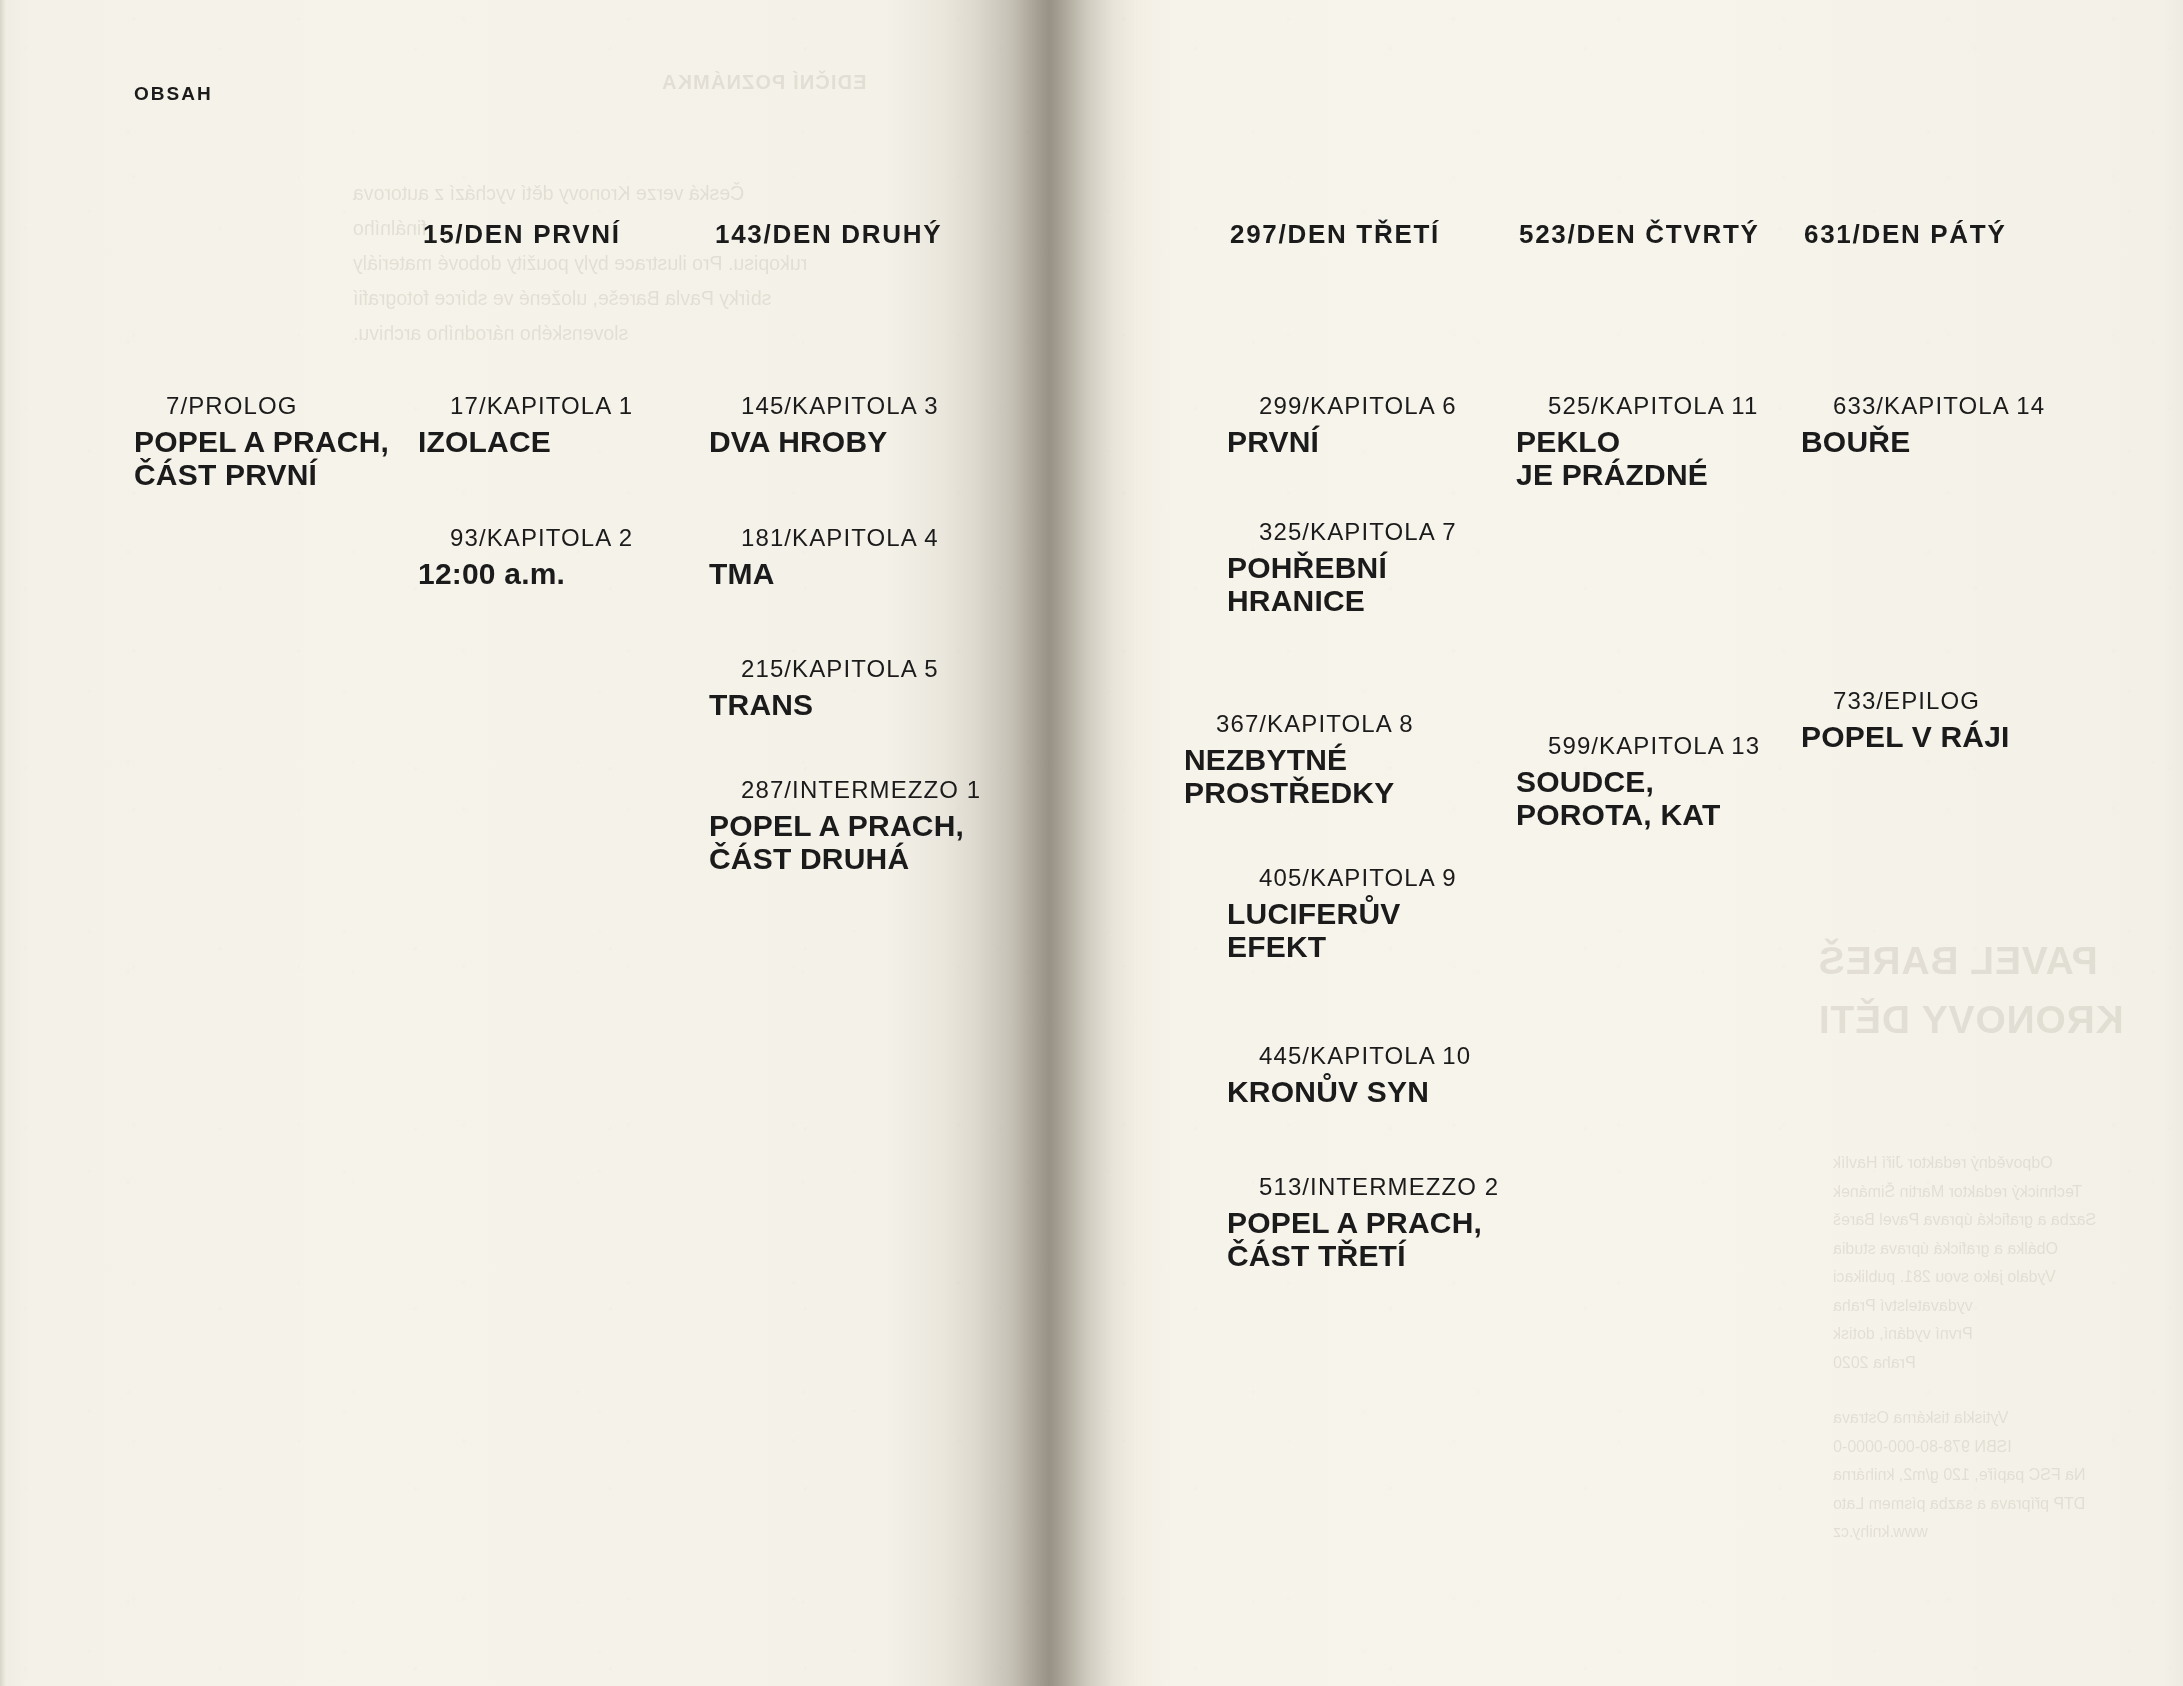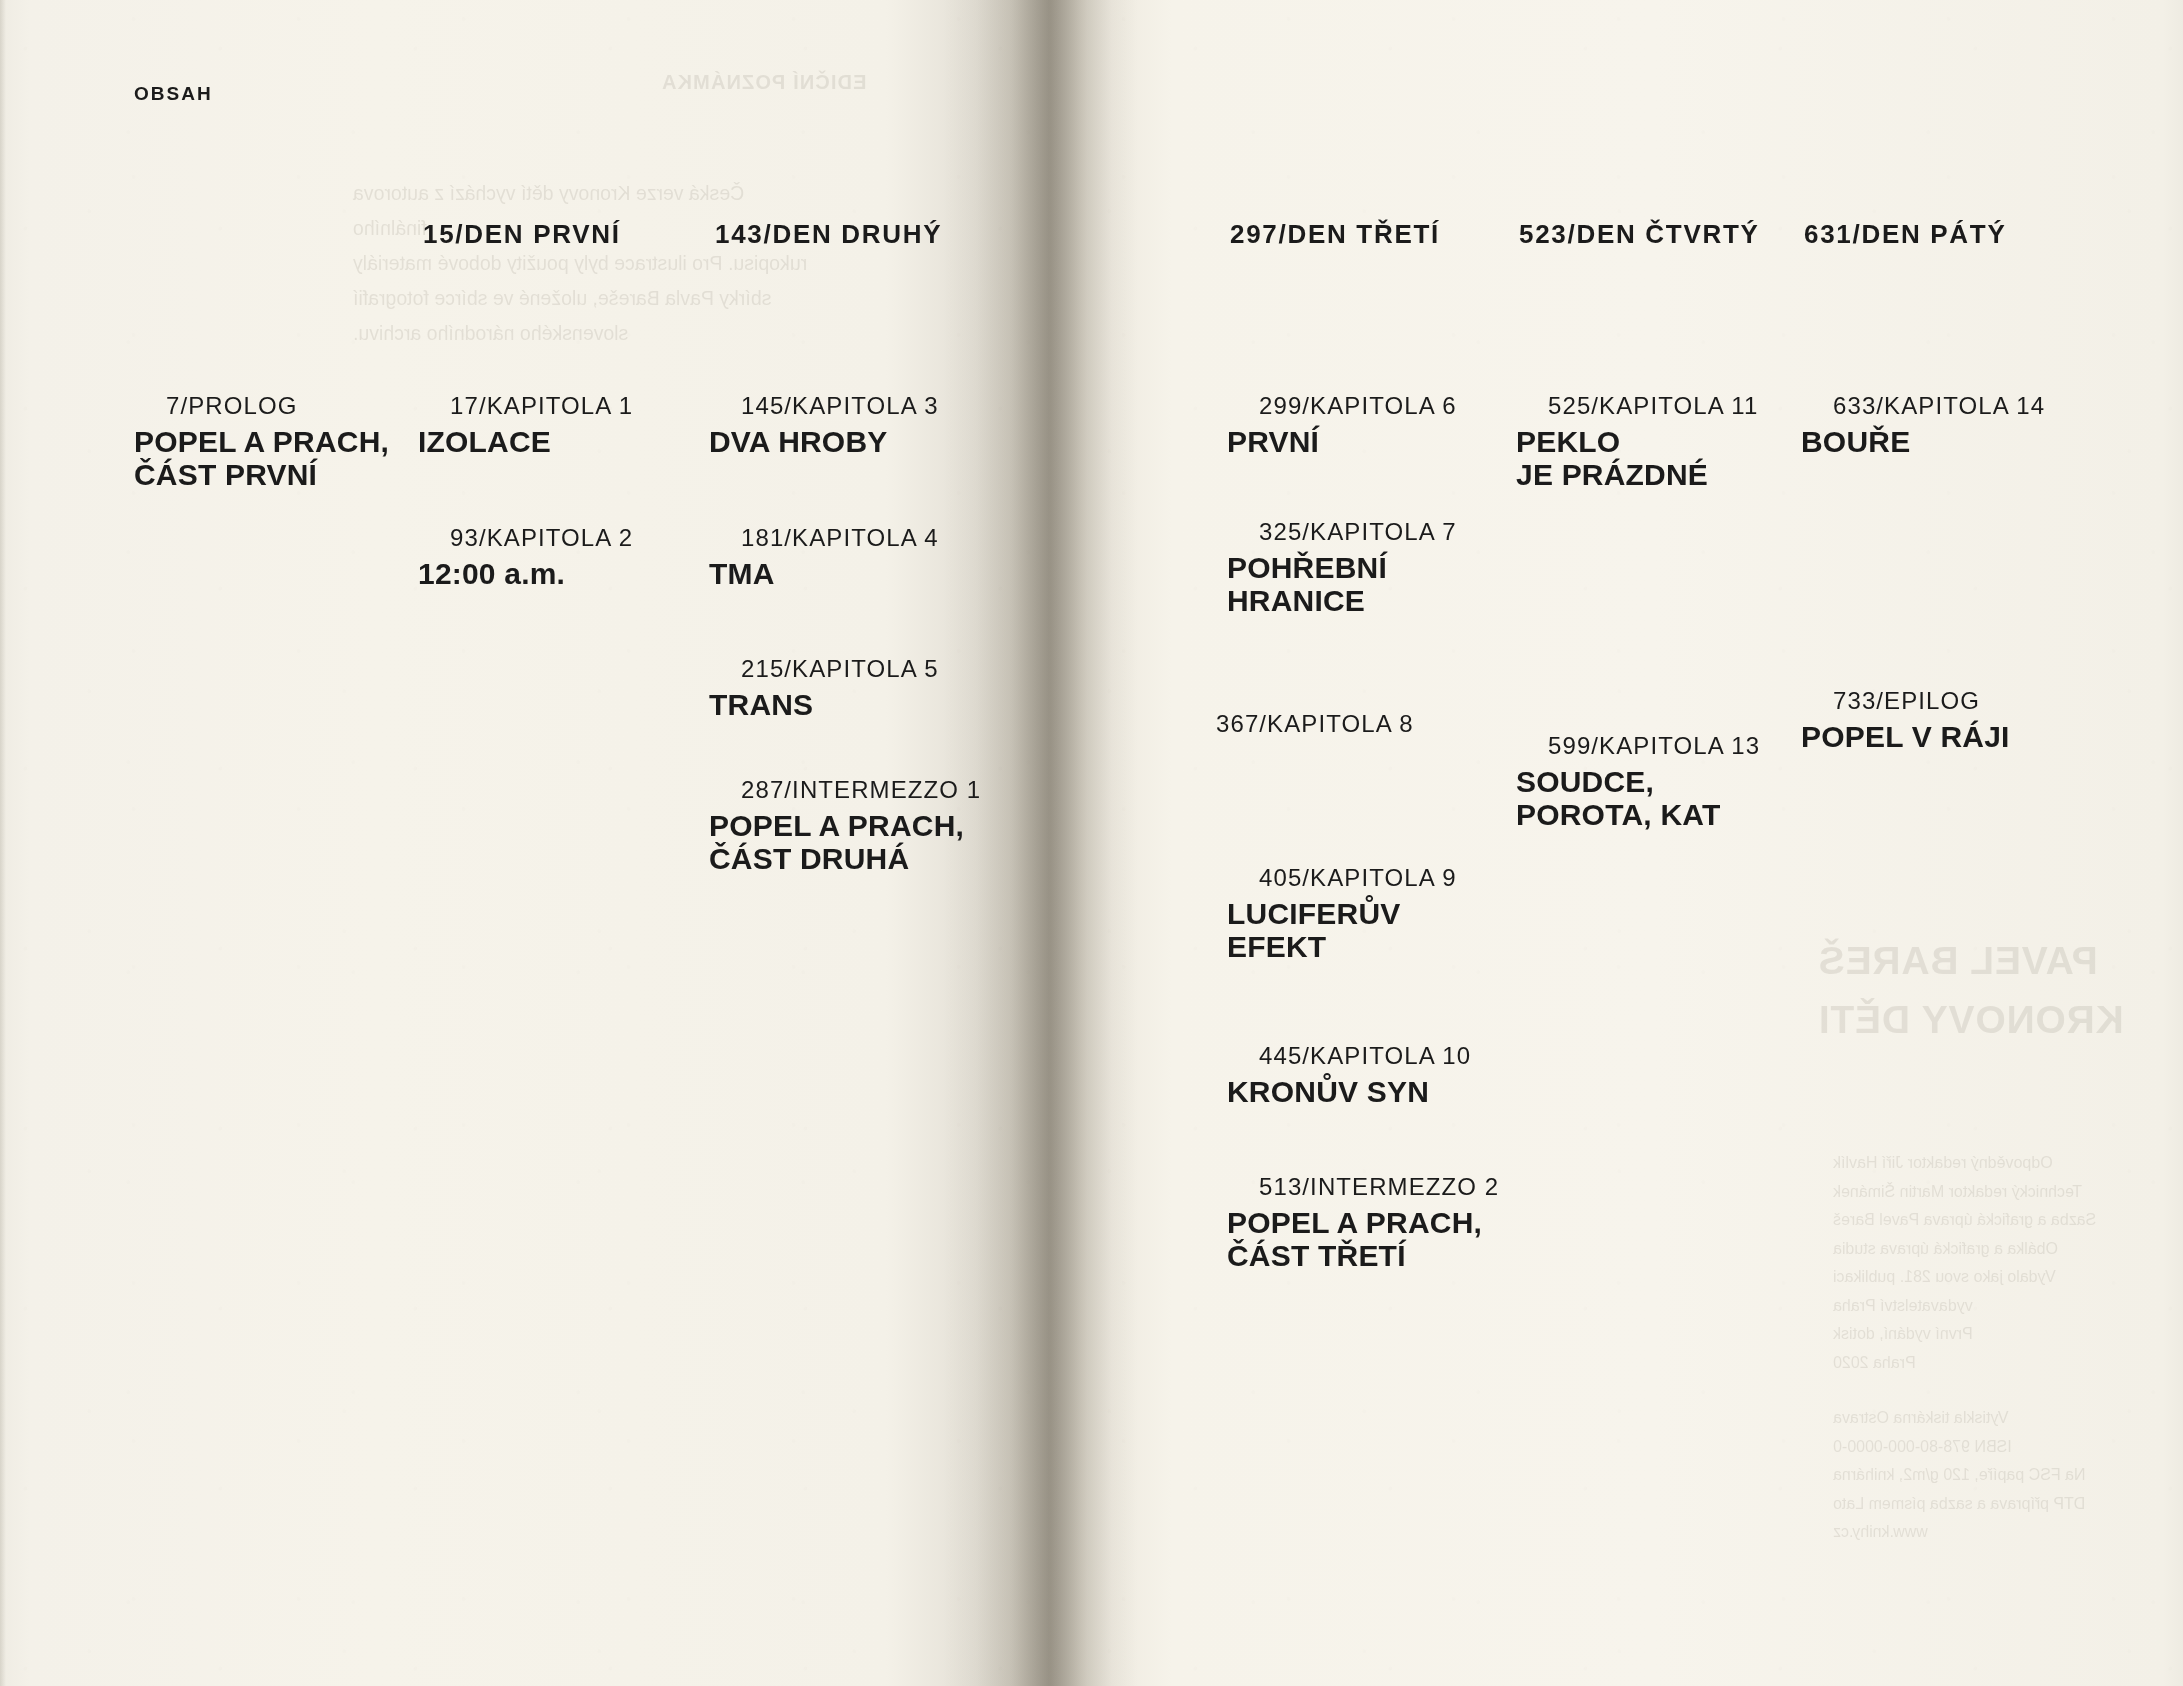--- a/index.html
+++ b/index.html
@@ -211,20 +211,22 @@
     <div class="num">299/KAPITOLA 6</div>
     <div class="title">PRVNÍ</div>
   </div>
   <div class="entry" style="left:1227px; top:518px; width:285px;">
     <div class="num">325/KAPITOLA 7</div>
     <div class="title">POHŘEBNÍ
 HRANICE</div>
   </div>
   <div class="entry" style="left:1184px; top:710px; width:285px;">
     <div class="num">367/KAPITOLA 8</div>
+    <div class="title">NEZBYTNÉ
+PROSTŘEDKY</div>
   </div>
   <div class="entry" style="left:1227px; top:864px; width:285px;">
     <div class="num">405/KAPITOLA 9</div>
     <div class="title">LUCIFERŮV
 EFEKT</div>
   </div>
   <div class="entry" style="left:1227px; top:1042px; width:285px;">
     <div class="num">445/KAPITOLA 10</div>
     <div class="title">KRONŮV SYN</div>
   </div>

